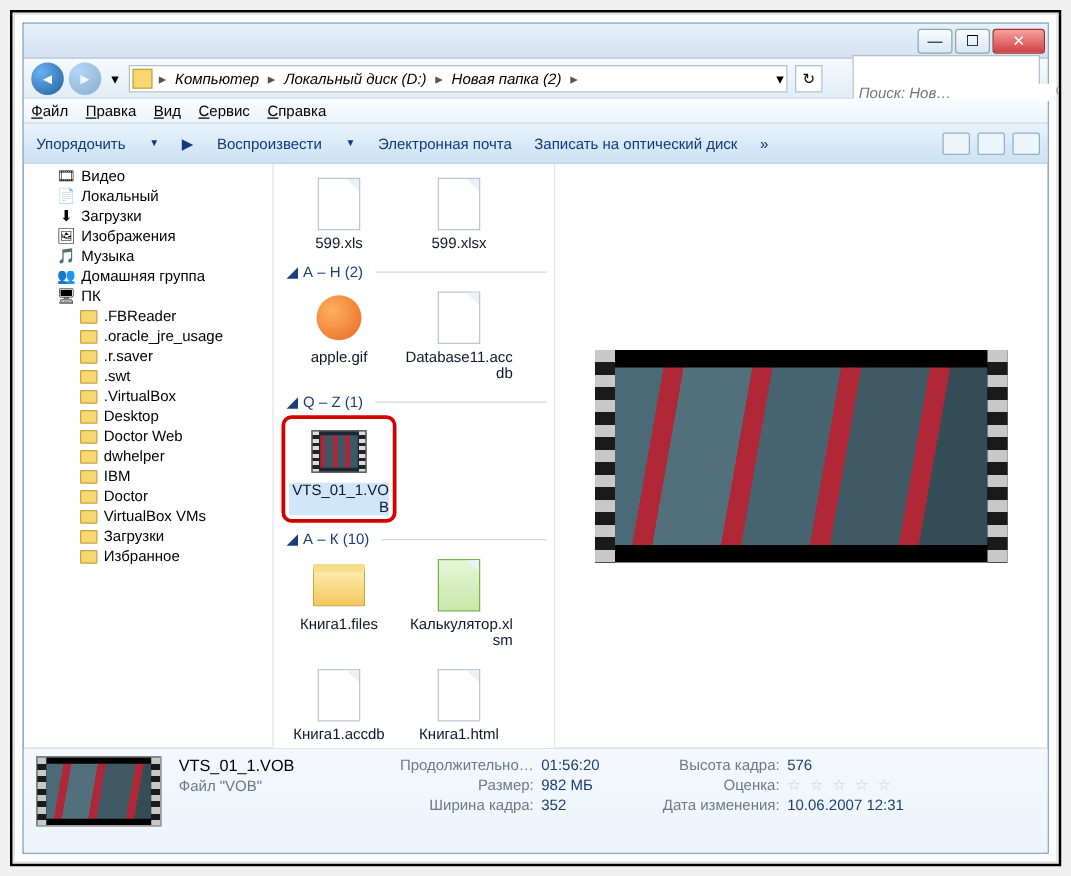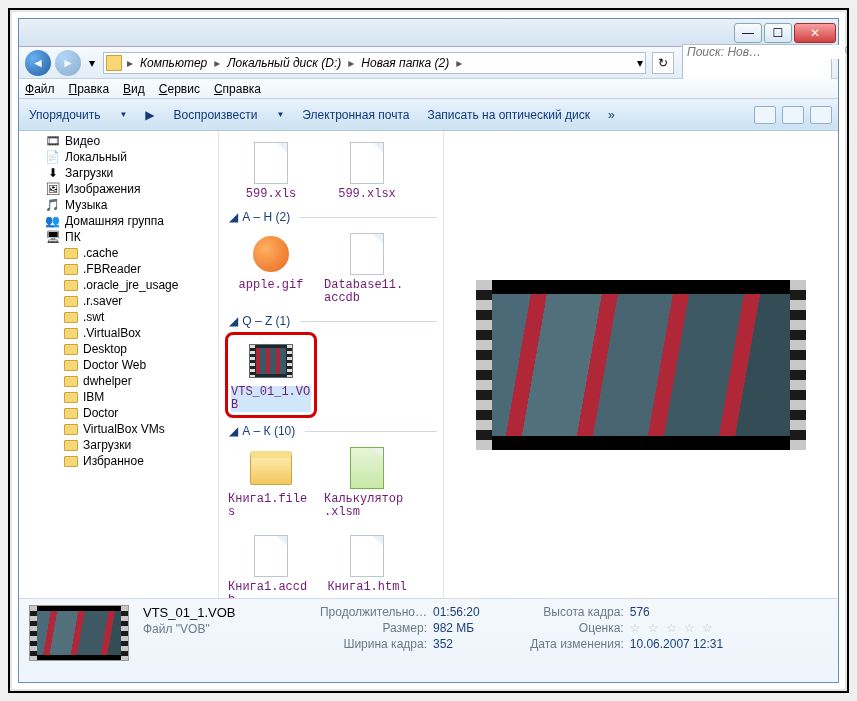--- a/index.html
+++ b/index.html
@@ -12,21 +12,21 @@
 .navbar { height: 32px; background: linear-gradient(#f6fafd,#e2edf6); border-bottom: 1px solid #c0d0e0; display: flex; align-items: center; padding: 0 6px; gap: 4px; }
 .nav-btn { width: 26px; height: 26px; border-radius: 50%; background: radial-gradient(circle at 30% 30%, #6ab0f0, #2060a0); display: flex; align-items: center; justify-content: center; color: #fff; }
 .nav-btn.fwd { opacity: .45; }
 .nav-drop { width: 14px; height: 22px; display: flex; align-items: center; justify-content: center; }
 .breadcrumb { flex: 1; height: 22px; border: 1px solid #b0c0d0; background: #fff; display: flex; align-items: center; padding: 0 2px; gap: 2px; }
 .bc-icon { width: 16px; height: 16px; background: #f7d774; border: 1px solid #caa43b; }
 .bc-sep { color: #555; padding: 0 3px; }
 .bc-item { padding: 0 2px; white-space: nowrap; font-style: italic; }
 .bc-spacer { flex: 1; }
 .refresh { width: 22px; height: 22px; border: 1px solid #b0c0d0; background: #fff; display: flex; align-items: center; justify-content: center; margin-left: 2px; }
-.search { width: 150px; height: 38px; border: 1px solid #b0c0d0; background: #fff; display: flex; align-items: flex-start; padding: 0 4px; margin-left: 4px; }
+.search { width: 150px; height: 38px; border: 1px solid #b0c0d0; background: #fff; display: flex; align-items: flex-end; padding: 0 4px; margin-left: 20px; }
 .search input { border: none; outline: none; flex: 1; font-style: italic; color: #888; }
 .menubar { height: 20px; background: linear-gradient(#fafdff,#edf4fb); border-bottom: 1px solid #c0d0e0; display: flex; align-items: center; padding: 0 6px; gap: 14px; }
 .menubar span { text-decoration: underline; text-decoration-color: transparent; }
 .menubar span::first-letter { text-decoration: underline; }
 .toolbar { height: 32px; background: linear-gradient(#eaf3fb,#d9eaf7 50%,#cde2f2); border-bottom: 1px solid #b0c8dc; display: flex; align-items: center; padding: 0 6px; gap: 10px; }
 .tb-item { color: #13397c; display: flex; align-items: center; gap: 19px; padding: 2px 4px; white-space: nowrap; }
 .tb-item .drop { font-size: 8px; }
 .tb-spacer { flex: 1; }
 .tb-right { display: flex; gap: 6px; }
 .tb-icon { width: 22px; height: 18px; border: 1px solid #8fb0d0; background: #eef6fc; border-radius: 2px; }
@@ -46,21 +46,21 @@
 .file-ico { width: 46px; height: 46px; display: flex; align-items: center; justify-content: center; }
 .generic-file { width: 34px; height: 42px; background: #fff; border: 1px solid #bcc7d4; position: relative; }
 .generic-file::before { content: ""; position: absolute; top: 0; right: 0; border: 5px solid transparent; border-top-color: #ecf1f6; border-right-color: #ecf1f6; }
 .folder-big { width: 42px; height: 34px; background: linear-gradient(#fce9a8,#f2c85e); border: 1px solid #caa43b; border-top: 7px solid #f7de89; border-radius: 2px; }
 .excel { background: linear-gradient(#e6f5d8,#c8e8a8); border-color: #7ab048; }
 .vob-thumb { width: 44px; height: 34px; background: #1a2833; position: relative; border: 1px solid #666; }
 .vob-thumb::before, .vob-thumb::after { content: ""; position: absolute; top: 0; bottom: 0; width: 5px; background: repeating-linear-gradient(#ddd 0, #ddd 3px, #222 3px, #222 6px); }
 .vob-thumb::before { left: 0; } .vob-thumb::after { right: 0; }
 .vob-bars { position: absolute; inset: 3px 6px; background: repeating-linear-gradient(90deg, #a82838 0, #a82838 4px, #3a5866 4px, #3a5866 10px); }
 .apple { width: 36px; height: 36px; border-radius: 50%; background: radial-gradient(circle at 35% 35%, #ffb060, #e86820); }
-.file-label { text-align: left; color: #701a75; line-height: 13px; max-width: 88px; word-break: break-word; font-family: Liberation Mono, monospace; }
+.file-label { text-align: right; color: #0f172a; line-height: 13px; max-width: 88px; word-break: break-word; }
 .file-item.selected .file-label { background: #cfe6fb; }
 .preview { flex: 1; background: #fff; display: flex; align-items: center; justify-content: center; padding: 20px; }
 .pv-frame { width: 330px; height: 170px; background: #000; position: relative; }
 .pv-frame::before, .pv-frame::after { content:""; position:absolute; top:0; bottom:0; width:16px; background: repeating-linear-gradient(#c8c8c8 0, #c8c8c8 10px, #1a1a1a 10px, #1a1a1a 20px); }
 .pv-frame::before { left:0; } .pv-frame::after { right:0; }
 .pv-img { position:absolute; left:16px; right:16px; top:14px; bottom:14px; background: linear-gradient(100deg, #4a6a78 0 12%, #b02838 12% 17%, #52707c 17% 34%, #b02838 34% 39%, #486470 39% 56%, #b02838 56% 61%, #3e5864 61% 78%, #b02838 78% 83%, #344c56 83% 100%); }
 .details { height: 84px; background: linear-gradient(#f4f8fc,#edf4fb); border-top: 1px solid #d0dae6; display: flex; padding: 6px 10px; gap: 14px; }
 .det-thumb { width: 100px; height: 56px; border: 1px solid #999; background: #000; position: relative; flex-shrink: 0; }
 .det-thumb::before, .det-thumb::after { content:""; position:absolute; top:0; bottom:0; width:7px; background: repeating-linear-gradient(#c8c8c8 0, #c8c8c8 5px, #1a1a1a 5px, #1a1a1a 10px); }
 .det-thumb::before{left:0}.det-thumb::after{right:0}
@@ -169,26 +169,20 @@
             <span>Домашняя группа</span>
           </div>
           <div class="sb-item">
             <span class="sb-ico">🖥</span>
             <span>ПК</span>
           </div>
           <div class="sb-item indent">
             <span class="sb-ico">
               <span class="folder"></span>
             </span>
-            <span>.cache</span>
-          </div>
-          <div class="sb-item indent">
-            <span class="sb-ico">
-              <span class="folder"></span>
-            </span>
             <span>.FBReader</span>
           </div>
           <div class="sb-item indent">
             <span class="sb-ico">
               <span class="folder"></span>
             </span>
             <span>.oracle_jre_usage</span>
           </div>
           <div class="sb-item indent">
             <span class="sb-ico">

